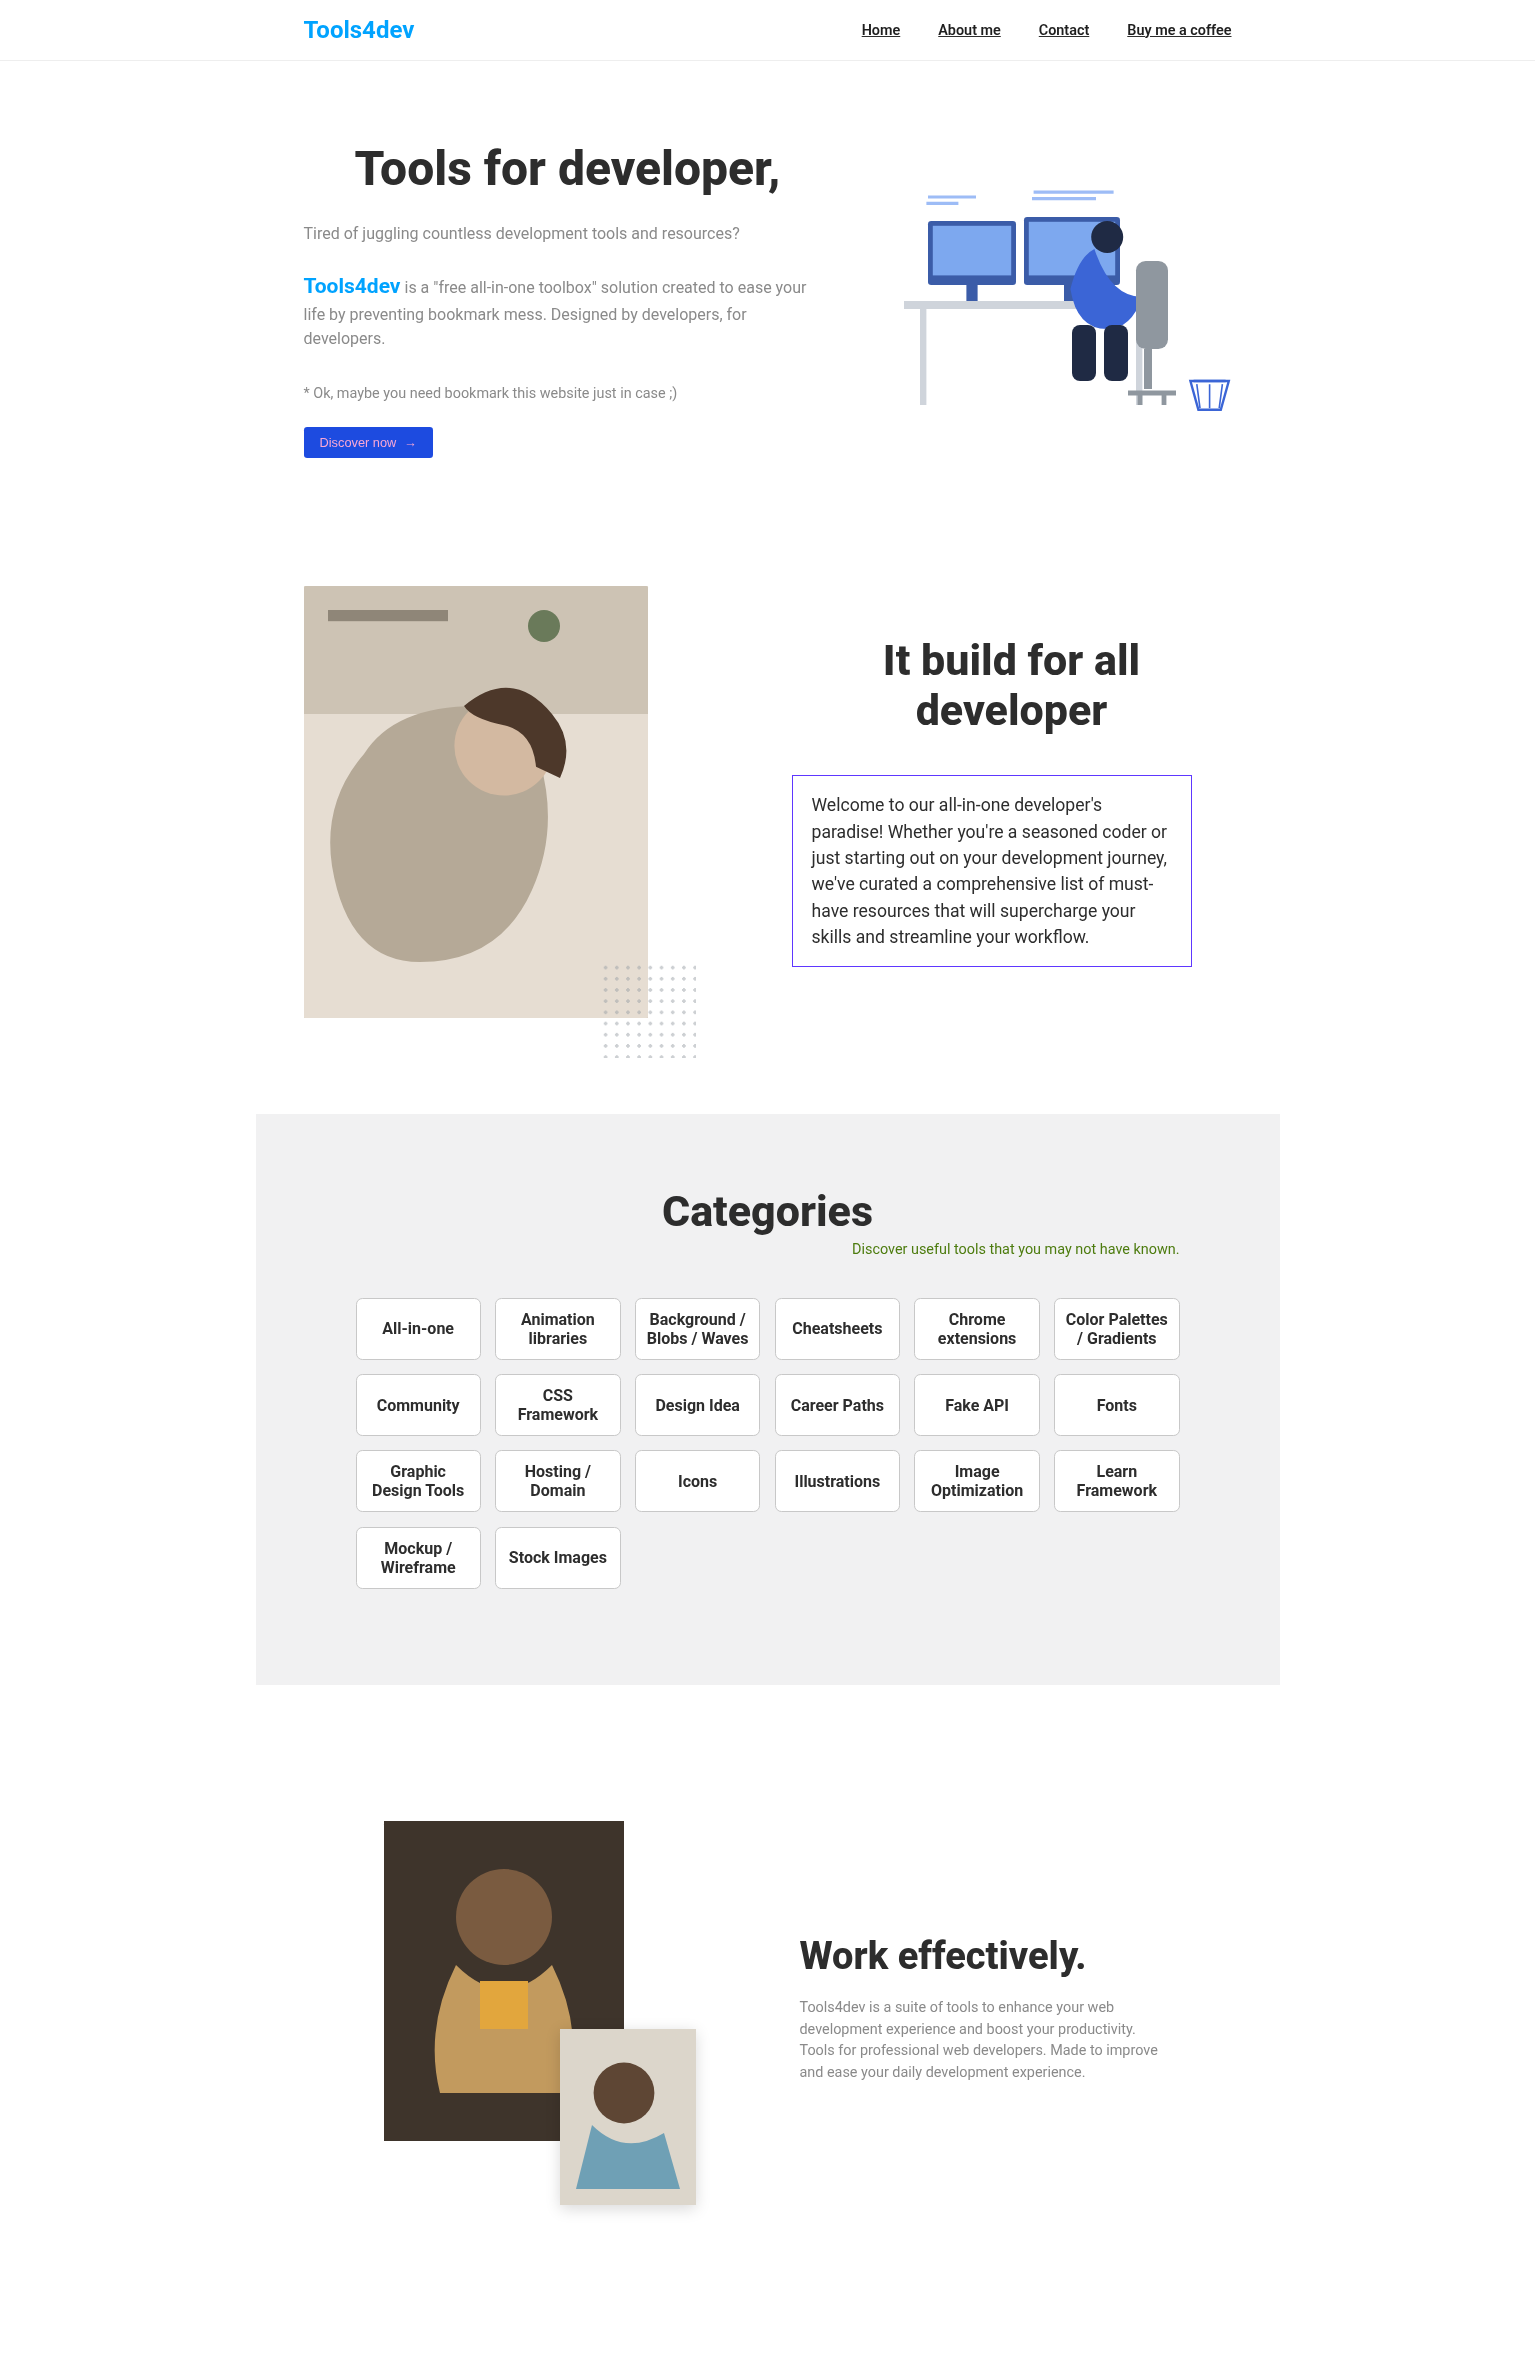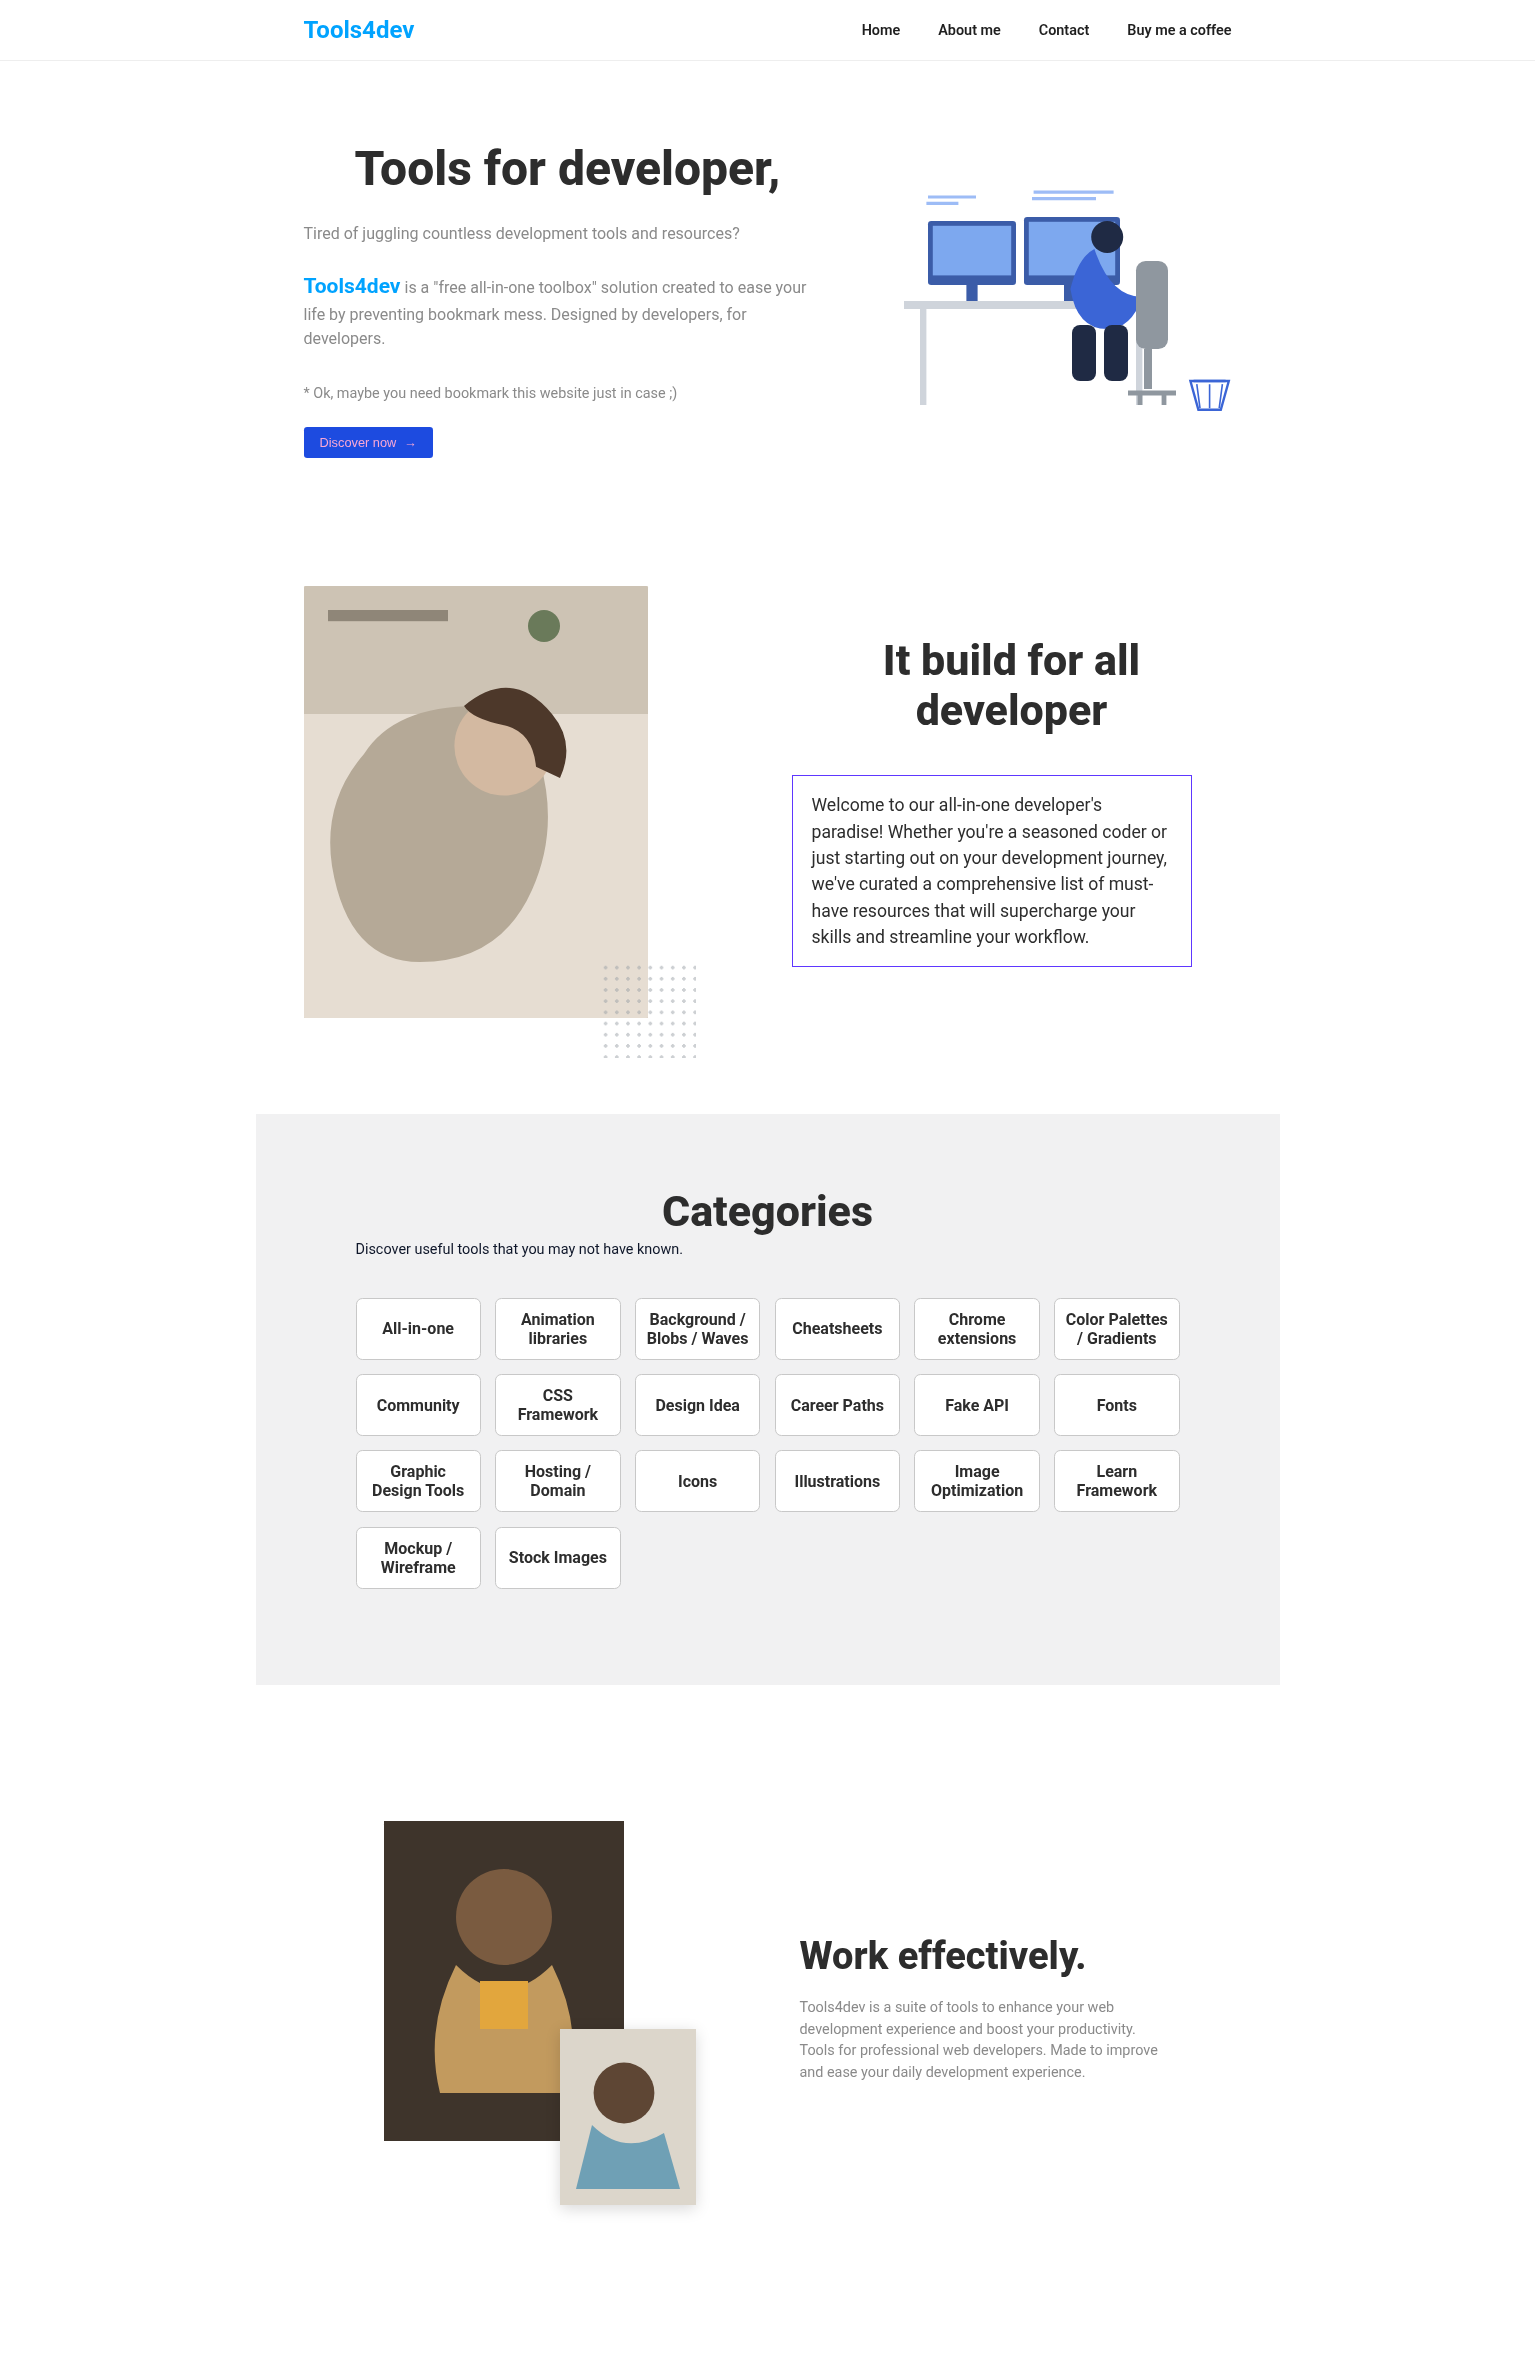--- a/index.html
+++ b/index.html
@@ -23,20 +23,21 @@
     justify-content: space-between;
   }
   .logo {
     font-size: 24px;
     font-weight: 700;
     color: #00a3ff;
   }
   .nav {
     display: flex;
     gap: 38px;
+    text-decoration: underline;
   }
   .nav a {
     font-size: 14.4px;
     font-weight: 600;
     color: #1f1f1f;
     text-decoration: none;
   }
 
   
   .hero {
@@ -136,23 +137,23 @@
     margin: 0 auto;
     background: #f1f1f2;
     padding: 72px 100px 96px;
   }
   .categories-wrap h2 {
     text-align:center;
     font-size: 43px;
     font-weight: 800;
   }
   .categories-wrap .sub {
-    text-align:left;
+    text-align:right;
     font-size: 14.4px;
-    color:#0f172a;
+    color:#4d7c0f;
     margin-top: 4.8px;
   }
   .cat-grid {
     margin-top: 40px;
     display: grid;
     grid-template-columns: repeat(6, 1fr);
     gap: 14.4px;
   }
   .cat-item {
     background:#fff;

